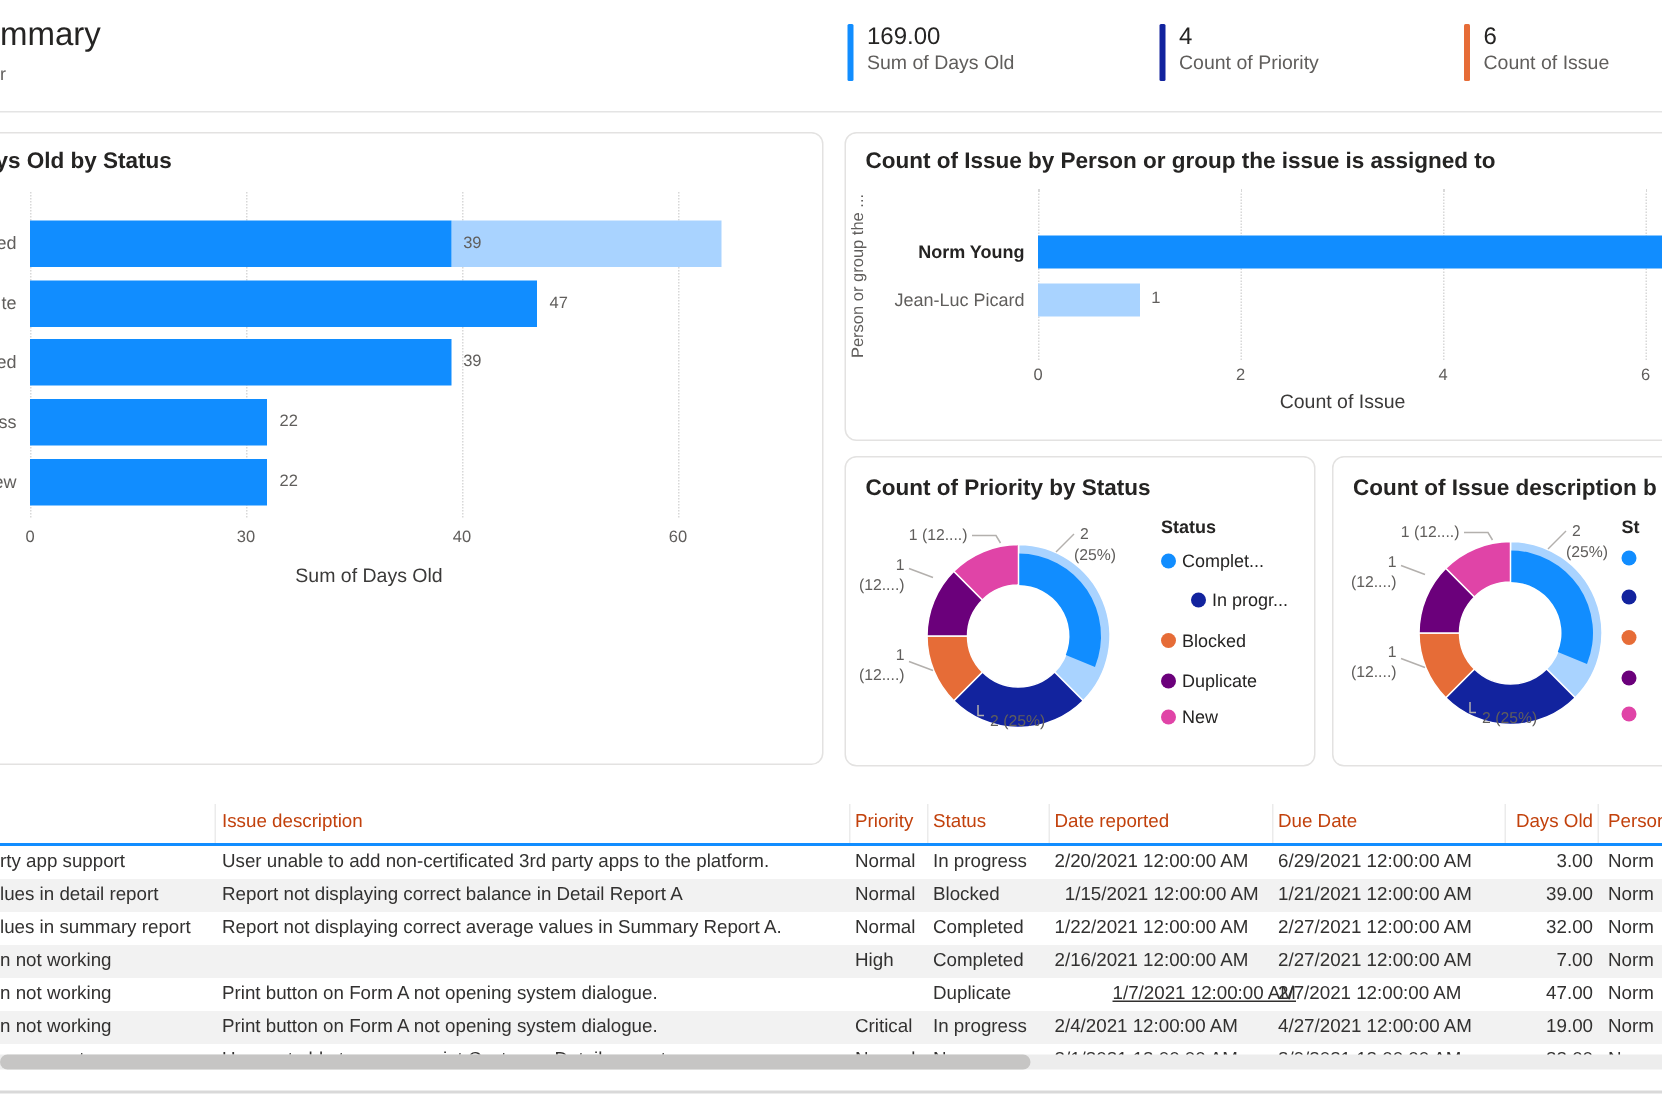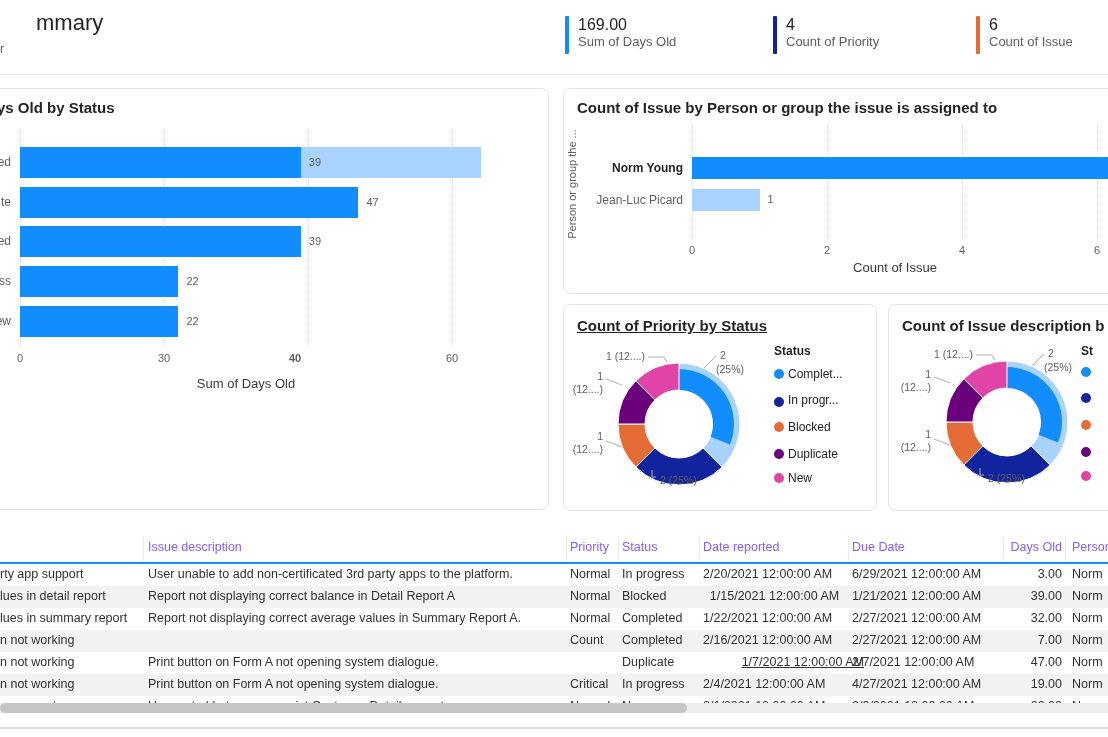--- a/index.html
+++ b/index.html
@@ -1,19 +1,19 @@
 <!DOCTYPE html>
 <html><head>
 <meta charset="utf-8">
 <style>
   html,body{margin:0;padding:0;background:#fff;}
   #root{position:relative;width:1108px;height:737px;overflow:hidden;background:#fff;
         font-family:"Liberation Sans",sans-serif;color:#252423;}
   .abs{position:absolute;}
-  .page-title{font-size:22px;color:#252423;margin-left:36px;}
+  .page-title{font-size:22px;color:#252423;}
   .page-sub{font-size:12px;color:#605E5C;}
   .kpi-bar{width:4px;height:38px;border-radius:1px;}
   .kpi-value{font-size:16px;color:#252423;}
   .kpi-label{font-size:13px;color:#605E5C;white-space:nowrap;}
   .hline{background:#E4E4E4;height:1px;left:0;width:1108px;}
   .card{background:#fff;border:1px solid #E3E2E1;border-radius:8px;}
   .chart-title{font-size:15px;font-weight:600;color:#252423;white-space:nowrap;}
   .gridline{width:0;border-left:1px dotted #D8D8D8;}
   .bar{background:#118DFF;}
   .bar.dim{background:#A9D3FF;}
@@ -21,21 +21,21 @@
   .cat-label.em{font-weight:bold;color:#252423;}
   .val-label{font-size:11px;color:#605E5C;white-space:nowrap;}
   .tick{font-size:11px;color:#605E5C;transform:translateX(-50%);white-space:nowrap;}
   .axis-title{font-size:13px;color:#3B3A39;white-space:nowrap;transform:translateX(-50%);}
   .y-axis-title{font-size:11px;color:#605E5C;white-space:nowrap;
       transform:translate(-50%,-50%) rotate(-90deg);}
   .legend-title{font-size:12px;font-weight:bold;color:#252423;white-space:nowrap;}
   .legend-item{position:absolute;display:flex;align-items:center;gap:4px;}
   .legend-dot{width:10px;height:10px;border-radius:50%;flex:0 0 auto;}
   .legend-label{font-size:12px;color:#252423;white-space:nowrap;}
-  .tbl-head{font-size:12.5px;color:#8b5cf6;white-space:nowrap;}
+  .tbl-head{font-size:12.5px;color:#c2410c;white-space:nowrap;}
   .tbl-cell{font-size:12.5px;color:#323130;white-space:nowrap;}
   .row-stripe{background:#F2F2F2;}
   .colsep{width:1px;background:#EBEBEB;}
   svg text{font-family:"Liberation Sans",sans-serif;}
 </style>
 </head>
 <body>
 
 <div id="root">
 
@@ -73,21 +73,21 @@
   <div class="abs hline" style="top:74px;"></div>
 
   <div class="abs card" style="left:-24px;top:88px;width:571px;height:420px;"></div>
   <div class="abs chart-title" style="left:-3px;top:99px;">ys Old by Status</div>
   <div class="abs" id="chartA">
       <div class="abs gridline" style="left: 20px; top: 128px; height: 217px;"></div>
       <div class="abs tick" style="left: 20px; top: 352px;">0</div>
       <div class="abs gridline" style="left: 164px; top: 128px; height: 217px;"></div>
       <div class="abs tick" style="left: 164px; top: 352px;">30</div>
       <div class="abs gridline" style="left: 308px; top: 128px; height: 217px;"></div>
-      <div class="abs tick" style="left: 295px; top: 352px; font-weight: bold;">40</div>
+      <div class="abs tick" style="left: 308px; top: 352px;">40</div>
       <div class="abs gridline" style="left: 452px; top: 128px; height: 217px;"></div>
       <div class="abs tick" style="left: 452px; top: 352px;">60</div>
       <div class="abs cat-label" style="left: -60px; top: 155px; width: 71px;">ed</div>
       <div class="abs bar dim" style="left: 300.8px; top: 147px; width: 180px; height: 31px;"></div>
       <div class="abs bar" style="left: 20px; top: 147px; width: 280.8px; height: 31px;"></div>
       <div class="abs val-label" style="left: 308.8px; top: 156px;">39</div>
       <div class="abs cat-label" style="left: -60px; top: 195px; width: 71px;">te</div>
       <div class="abs bar" style="left: 20px; top: 187px; width: 338.4px; height: 31px;"></div>
       <div class="abs val-label" style="left: 366.4px; top: 196px;">47</div>
       <div class="abs cat-label" style="left: -60px; top: 234px; width: 71px;">ed</div>
@@ -116,21 +116,21 @@
       <div class="abs tick" style="left: 1097px; top: 244px;">6</div>
       <div class="abs cat-label em" style="left: 563px; top: 161px; width: 120px;">Norm Young</div>
       <div class="abs bar" style="left: 692px; top: 157px; width: 416px; height: 22px;"></div>
       <div class="abs cat-label" style="left: 563px; top: 193px; width: 120px;">Jean-Luc Picard</div>
       <div class="abs bar dim" style="left: 692px; top: 189px; width: 67.5px; height: 22px;"></div>
       <div class="abs val-label" style="left: 767.5px; top: 193px;">1</div>
       <div class="abs axis-title" style="left: 895px; top: 260px;">Count of Issue</div>
     </div>
 
   <div class="abs card" style="left:563px;top:304px;width:312px;height:205px;"></div>
-  <div class="abs chart-title" style="left:577px;top:317px;text-decoration:underline;">Count of Priority by Status</div>
+  <div class="abs chart-title" style="left:577px;top:317px;">Count of Priority by Status</div>
   <div class="abs" id="donut1">
       <svg width="260" height="150" style="position: absolute; left: 554px; top: 344px; overflow: visible;">
         <path d="M125,19 A61,61 0 0 1 168.1335136523794,123.13351365237939 L149.0416305603426,104.04163056034261 A34,34 0 0 0 125,46 Z" fill="#A9D3FF" stroke="#fff" stroke-width="1"></path>
         <path d="M125,25 A55,55 0 0 1 175.9951120011733,100.60336263787516 L156.52425105527078,92.736624176141 A34,34 0 0 0 125,46 Z" fill="#118DFF"></path>
         <path d="M168.1335136523794,123.13351365237939 A61,61 0 0 1 81.86648634762061,123.1335136523794 L100.95836943965739,104.04163056034263 A34,34 0 0 0 149.0416305603426,104.04163056034261 Z" fill="#12239E" stroke="#fff" stroke-width="1"></path>
         <path d="M81.86648634762061,123.1335136523794 A61,61 0 0 1 64,80.00000000000001 L91,80 A34,34 0 0 0 100.95836943965739,104.04163056034263 Z" fill="#E66C37" stroke="#fff" stroke-width="1"></path>
         <path d="M64,80.00000000000001 A61,61 0 0 1 81.8664863476206,36.866486347620615 L100.95836943965737,55.95836943965739 A34,34 0 0 0 91,80 Z" fill="#6B007B" stroke="#fff" stroke-width="1"></path>
         <path d="M81.8664863476206,36.866486347620615 A61,61 0 0 1 124.99999999999999,19 L124.99999999999999,46 A34,34 0 0 0 100.95836943965737,55.95836943965739 Z" fill="#E044A7" stroke="#fff" stroke-width="1"></path>
         <text x="91" y="16" text-anchor="end" font-size="10.5" fill="#605E5C">1 (12....)</text>
         <polyline points="94,13 110,13 113,18" fill="none" stroke="#B3B0AD"></polyline>
@@ -144,21 +144,21 @@
         <text x="49" y="109" text-anchor="end" font-size="10.5" fill="#605E5C">(12....)</text>
         <polyline points="52,97 68,103" fill="none" stroke="#B3B0AD"></polyline>
         <text x="106" y="140" text-anchor="start" font-size="10.5" fill="#605E5C">2 (25%)</text>
         <polyline points="98,126 98,133 102,133" fill="none" stroke="#B3B0AD"></polyline>
       </svg>
       <div class="abs legend-title" style="left: 774px; top: 344px;">Status</div>
       <div class="legend-item" style="left: 774px; top: 367px;">
         <div class="legend-dot" style="background: rgb(17, 141, 255);"></div>
         <div class="legend-label">Complet...</div>
       </div>
-      <div class="legend-item" style="left: 774px; top: 393px; align-items: flex-end;">
+      <div class="legend-item" style="left: 794px; top: 393px;">
         <div class="legend-dot" style="background: rgb(18, 35, 158);"></div>
         <div class="legend-label">In progr...</div>
       </div>
       <div class="legend-item" style="left: 774px; top: 420px;">
         <div class="legend-dot" style="background: rgb(230, 108, 55);"></div>
         <div class="legend-label">Blocked</div>
       </div>
       <div class="legend-item" style="left: 774px; top: 447px;">
         <div class="legend-dot" style="background: rgb(107, 0, 123);"></div>
         <div class="legend-label">Duplicate</div>
@@ -260,21 +260,21 @@
         <div class="abs tbl-cell" style="left: 148px; top: 3px; width: 415px; text-align: left;">Report not displaying correct average values in Summary Report A.</div>
         <div class="abs tbl-cell" style="left: 570px; top: 3px; width: 46px; text-align: left;">Normal</div>
         <div class="abs tbl-cell" style="left: 622px; top: 3px; width: 74px; text-align: left;">Completed</div>
         <div class="abs tbl-cell" style="left: 703px; top: 3px; width: 143px; text-align: left;">1/22/2021 12:00:00 AM</div>
         <div class="abs tbl-cell" style="left: 852px; top: 3px; width: 146px; text-align: left;">2/27/2021 12:00:00 AM</div>
         <div class="abs tbl-cell" style="left: 962px; top: 3px; width: 100px; text-align: right;">32.00</div>
         <div class="abs tbl-cell" style="left: 1072px; top: 3px; width: 36px; text-align: left;">Norm</div>
       </div>
       <div class="abs row-stripe" style="left: 0px; top: 630px; width: 1108px; height: 22px;">
         <div class="abs tbl-cell" style="left: 0px; top: 3px; width: 143px; text-align: left;">n not working</div>
-        <div class="abs tbl-cell" style="left: 570px; top: 3px; width: 46px; text-align: left;">Count</div>
+        <div class="abs tbl-cell" style="left: 570px; top: 3px; width: 46px; text-align: left;">High</div>
         <div class="abs tbl-cell" style="left: 622px; top: 3px; width: 74px; text-align: left;">Completed</div>
         <div class="abs tbl-cell" style="left: 703px; top: 3px; width: 143px; text-align: left;">2/16/2021 12:00:00 AM</div>
         <div class="abs tbl-cell" style="left: 852px; top: 3px; width: 146px; text-align: left;">2/27/2021 12:00:00 AM</div>
         <div class="abs tbl-cell" style="left: 962px; top: 3px; width: 100px; text-align: right;">7.00</div>
         <div class="abs tbl-cell" style="left: 1072px; top: 3px; width: 36px; text-align: left;">Norm</div>
       </div>
       <div class="abs" style="left: 0px; top: 652px; width: 1108px; height: 22px;">
         <div class="abs tbl-cell" style="left: 0px; top: 3px; width: 143px; text-align: left;">n not working</div>
         <div class="abs tbl-cell" style="left: 148px; top: 3px; width: 415px; text-align: left;">Print button on Form A not opening system dialogue.</div>
         <div class="abs tbl-cell" style="left: 570px; top: 3px; width: 46px; text-align: left;"></div>

